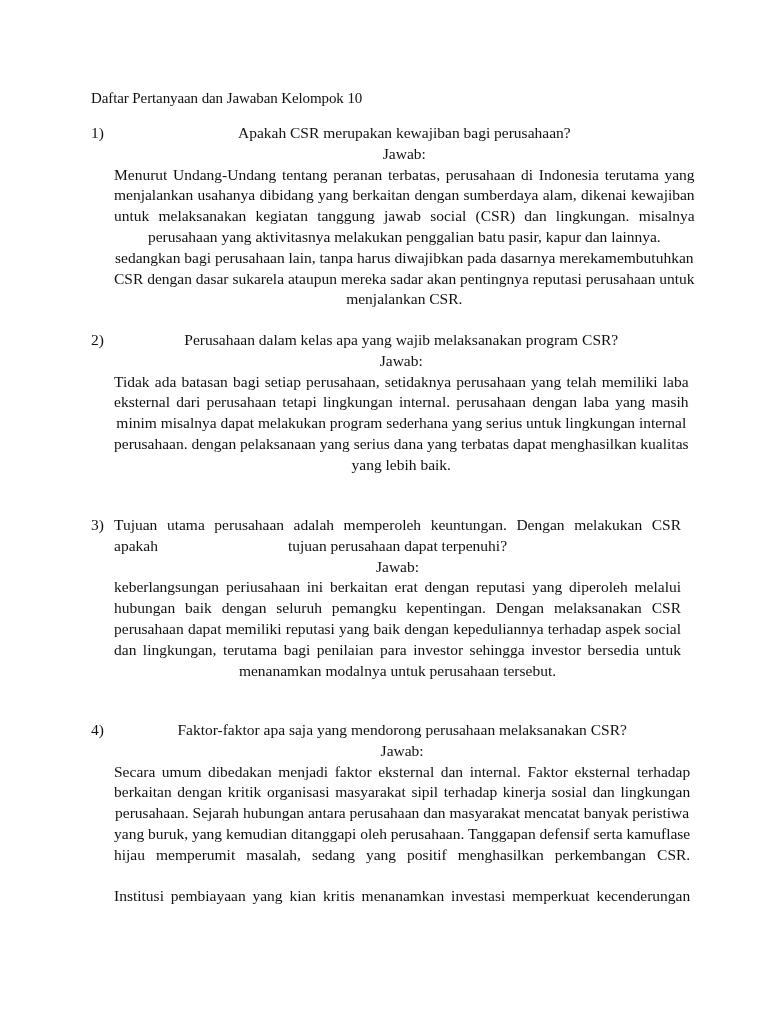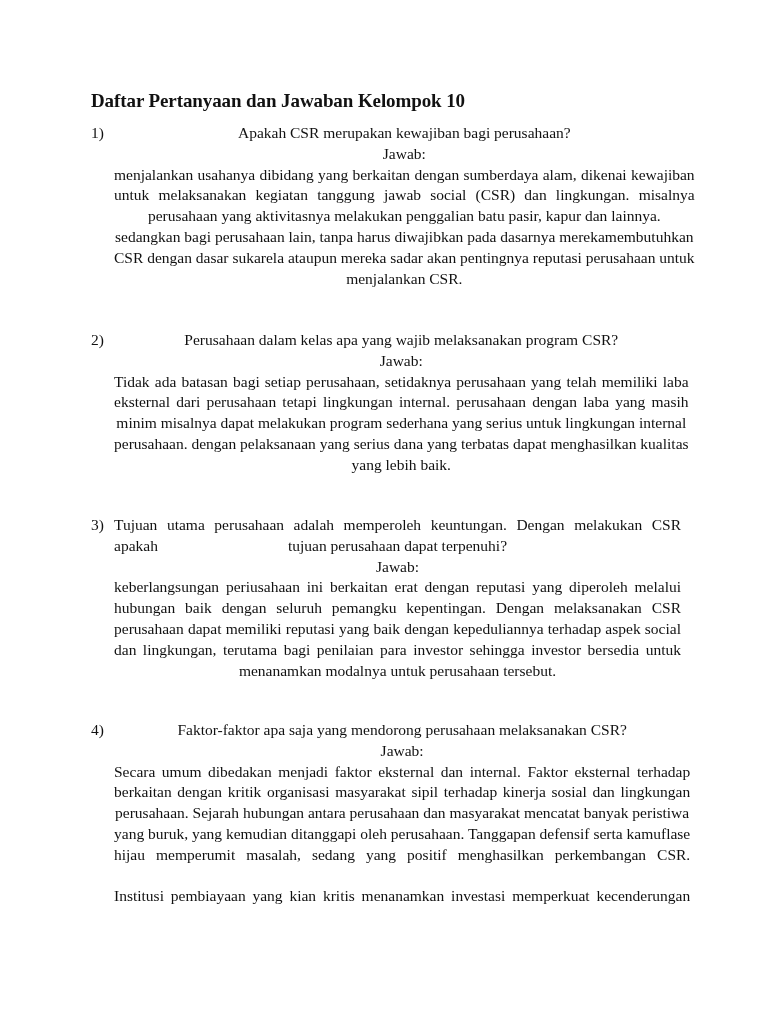--- a/index.html
+++ b/index.html
@@ -4,21 +4,21 @@
   <style>
     html, body { margin: 0; padding: 0; background: #ffffff; }
     body {
       width: 768px; height: 1024px; overflow: hidden; position: relative;
       font-family: "Liberation Serif", "DejaVu Serif", serif;
       color: #111111;
     }
     .page { position: absolute; left: 0; top: 0; width: 768px; height: 1024px; background: #ffffff; }
     .title {
       position: absolute; left: 91px; top: 90px;
-      font-weight: bold; font-size: 19px; letter-spacing: -0.1px;
+      font-weight: normal; font-size: 15px; letter-spacing: -0.1px;
     }
     .qa { position: absolute; left: 91px; width: 590px; }
     .q-row { display: flex; font-size: 15.5px; line-height: 20.8px; }
     .num { width: 23px; flex: none; }
     .body-col { flex: 1; }
     .line { display: block; height: 20.8px; white-space: nowrap; }
     .just { text-align: justify; text-align-last: justify; white-space: normal; }
     .left { text-align: center; }
     .gap { height: 20.8px; }
   </style>
@@ -28,20 +28,21 @@
 <div class="page">
 
   <div class="title">Daftar Pertanyaan dan Jawaban Kelompok 10</div>
 
   <div class="qa" style="top:123px;">
     <div class="q-row">
       <span class="num">1)</span>
       <div class="body-col">
         <span class="line left">Apakah CSR merupakan kewajiban bagi perusahaan?</span>
         <span class="line left">Jawab:</span>
+        <span class="line just">Menurut Undang-Undang tentang peranan terbatas, perusahaan di Indonesia terutama yang</span>
         <span class="line just">menjalankan usahanya dibidang yang berkaitan dengan sumberdaya alam, dikenai kewajiban</span>
         <span class="line just">untuk melaksanakan kegiatan tanggung jawab social (CSR) dan lingkungan. misalnya</span>
         <span class="line left">perusahaan yang aktivitasnya melakukan penggalian batu pasir, kapur dan lainnya.</span>
         <span class="line left">sedangkan bagi perusahaan lain, tanpa harus diwajibkan pada dasarnya merekamembutuhkan</span>
         <span class="line left">CSR dengan dasar sukarela ataupun mereka sadar akan pentingnya reputasi perusahaan untuk</span>
         <span class="line left">menjalankan CSR.</span>
       </div>
     </div>
   </div>
 

